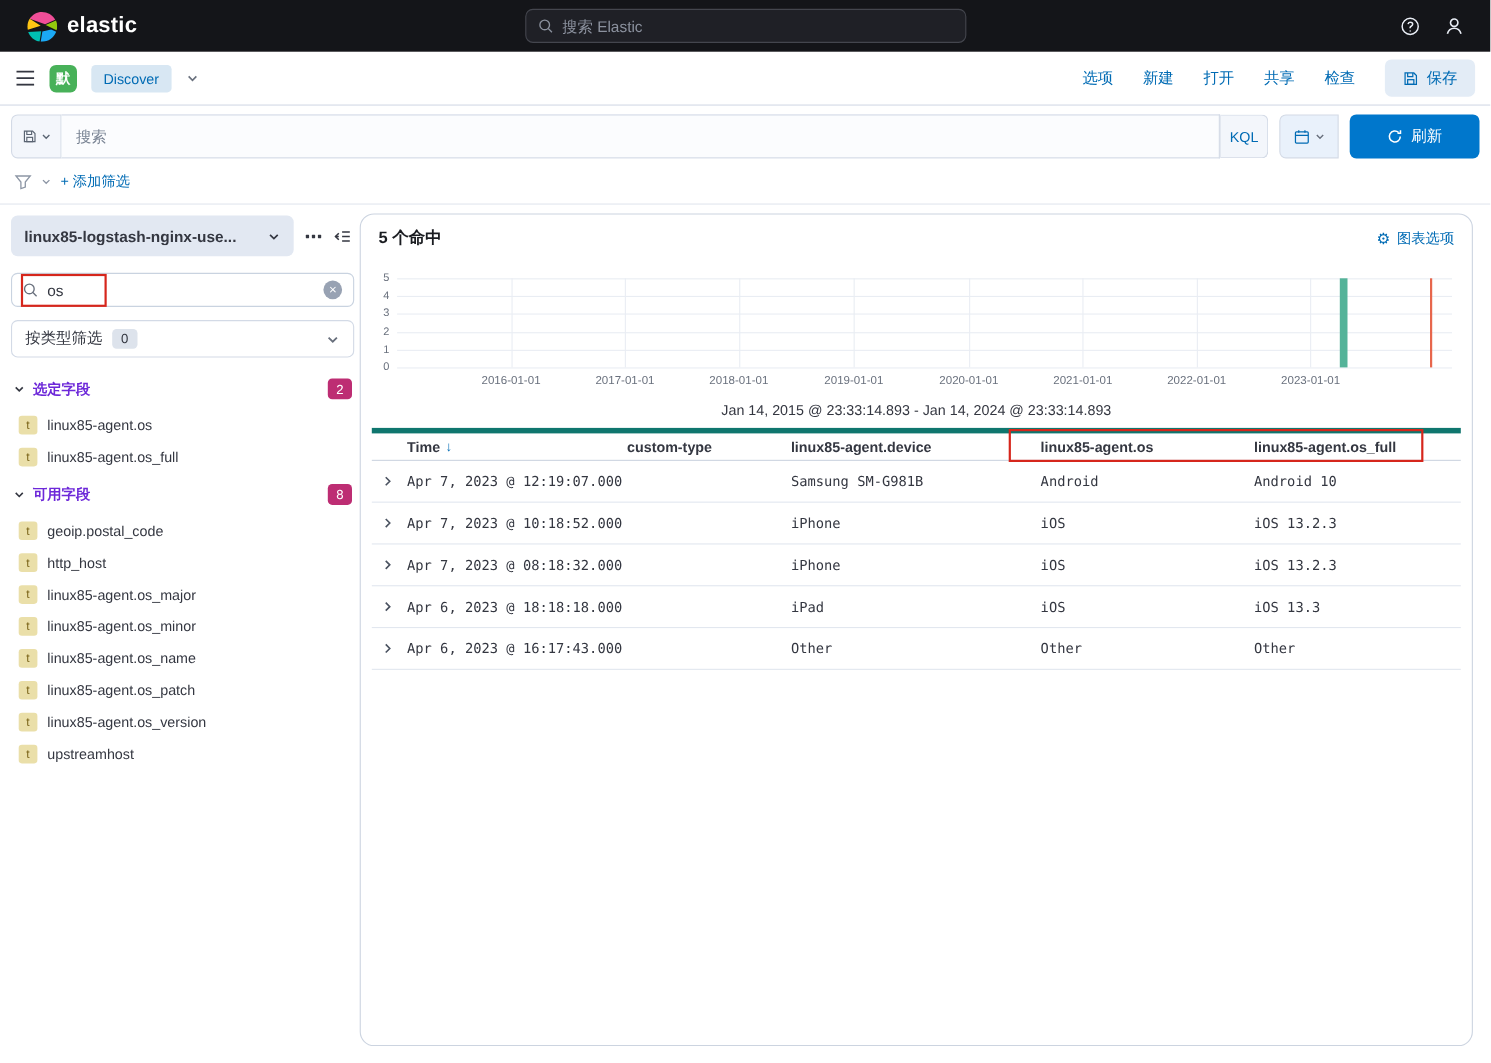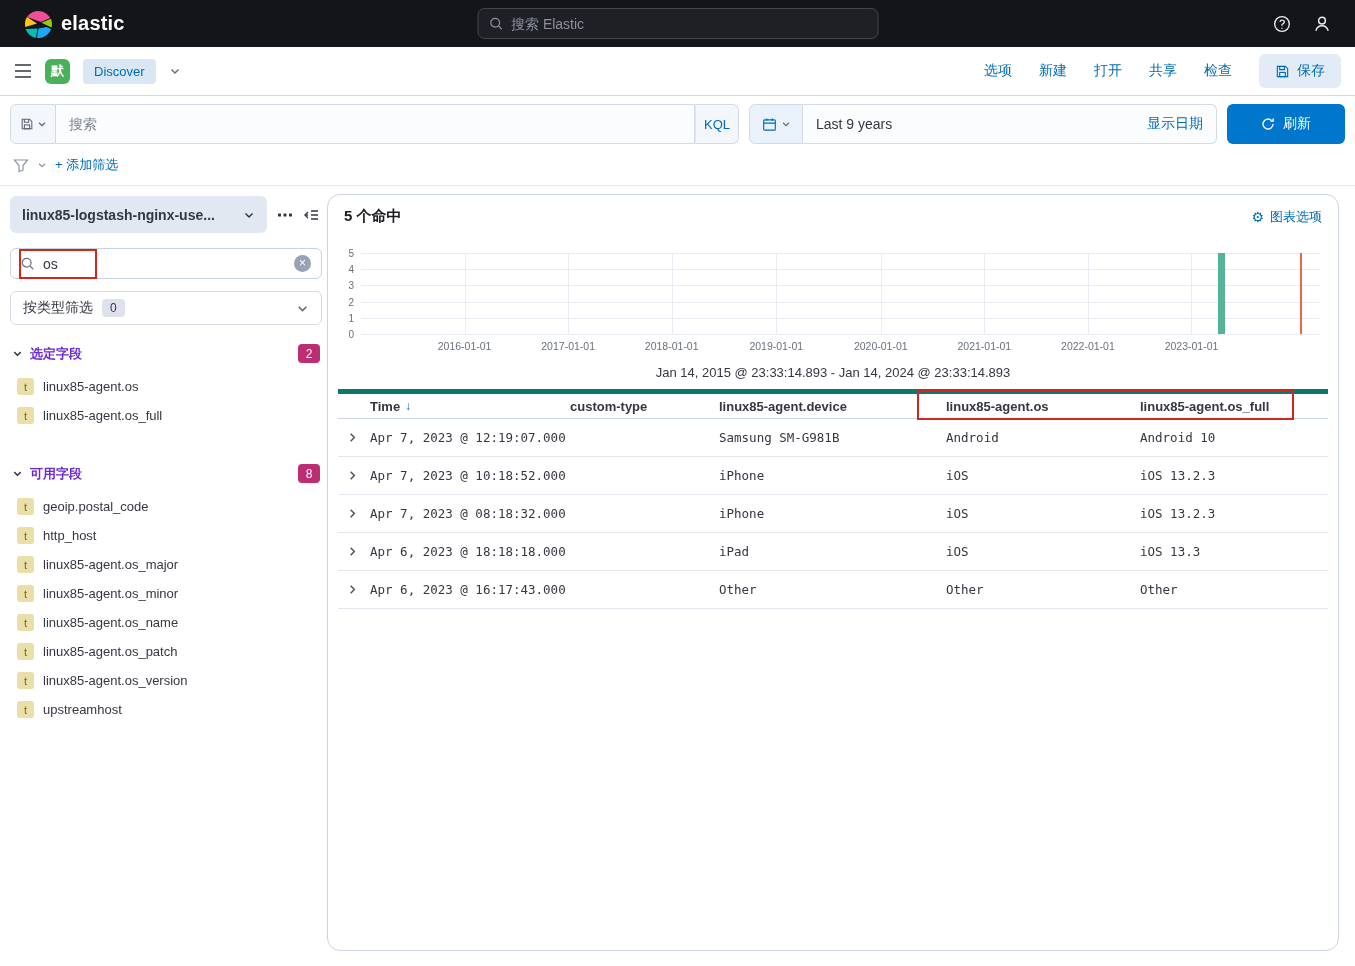--- a/index.html
+++ b/index.html
@@ -219,24 +219,20 @@
     <svg width="15" height="15" viewBox="0 0 16 16" fill="none" stroke="currentColor" stroke-width="1.2">
         <rect x="1.8" y="3" width="12.4" height="11" rx="1"></rect>
         <path d="M1.8 6.5h12.4M5 1.5V4M11 1.5V4"></path>
       </svg>
     <span class="caret">
       <svg width="10" height="10" viewBox="0 0 12 12" fill="none" stroke="currentColor" stroke-width="1.5">
           <path d="M2.5 4.5 6 8l3.5-3.5"></path>
         </svg>
     </span>
   </div>
-  <div class="time-box">
-    <span>Last 9 years</span>
-    <span class="show-dates">显示日期</span>
-  </div>
   <button class="refresh-btn">
     <svg width="14" height="14" viewBox="0 0 16 16" fill="none" stroke="currentColor" stroke-width="1.6">
         <path d="M13.7 8A5.7 5.7 0 1 1 12 4"></path>
         <path d="M13.9 1.6v3.1h-3.1"></path>
       </svg>
     <span>刷新</span>
   </button>
 </div>
 
 <div class="filter-bar">
@@ -314,21 +310,21 @@
     <div class="field-item">
       <span class="t-icon">t</span>
       <span class="field-name">linux85-agent.os</span>
     </div>
     <div class="field-item">
       <span class="t-icon">t</span>
       <span class="field-name">linux85-agent.os_full</span>
     </div>
   </div>
 
-  <div class="section-head" style="margin-top:34px;align-items:center;">
+  <div class="section-head" style="margin-top:10px;align-items:center;">
     <span class="caret">
       <svg width="11" height="11" viewBox="0 0 12 12" fill="none" stroke="currentColor" stroke-width="1.6">
           <path d="M2.5 4.5 6 8l3.5-3.5"></path>
         </svg>
     </span>
     <span class="section-title">可用字段</span>
     <span class="accent-badge">8</span>
   </div>
   <div class="fields">
     <div class="field-item">

